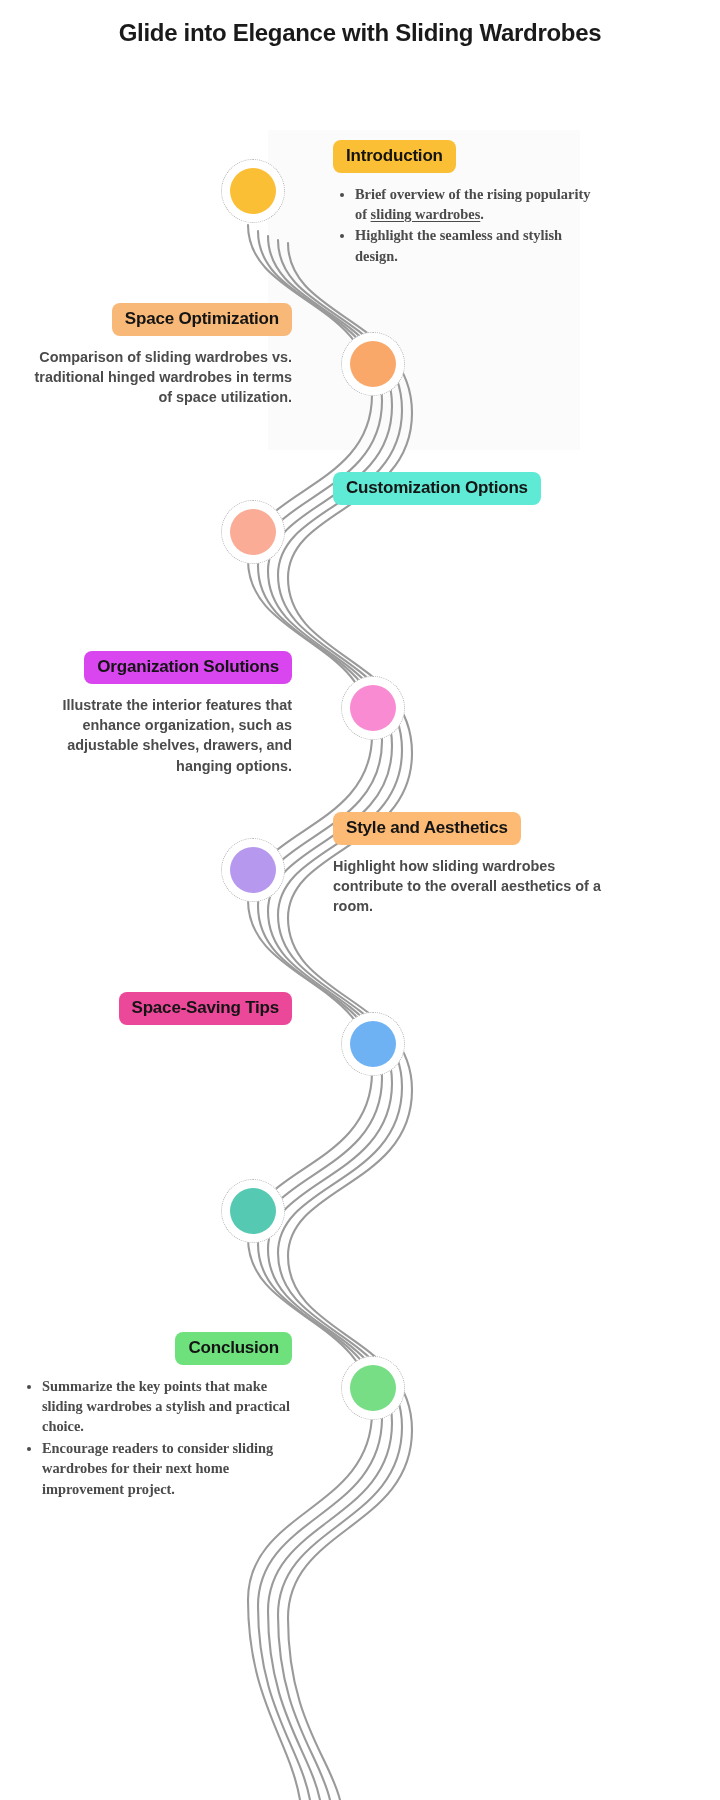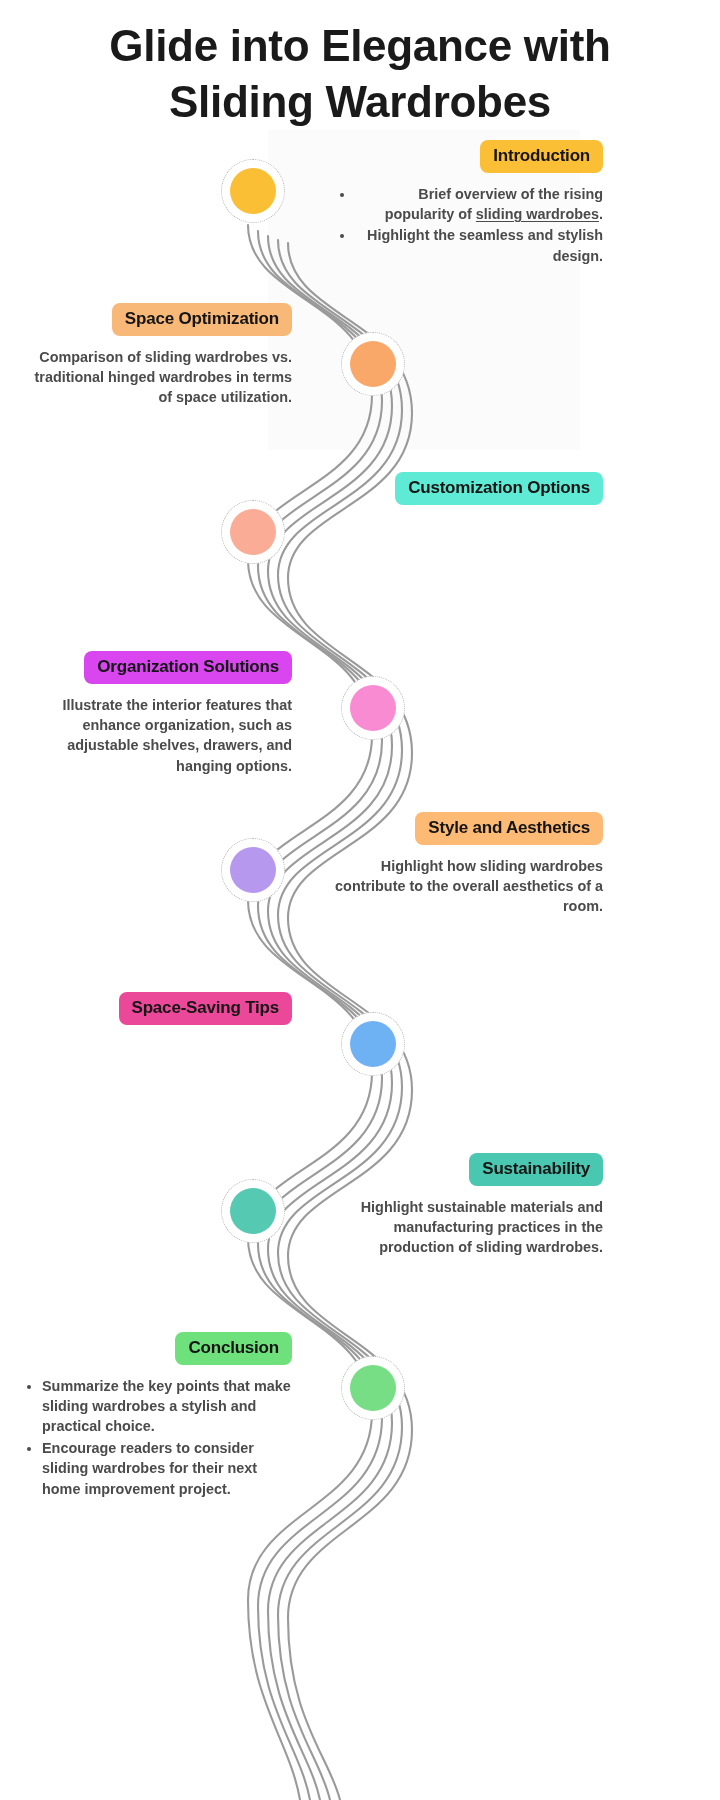--- a/index.html
+++ b/index.html
@@ -19,21 +19,21 @@
     background: #ffffff;
   }
 
   
   #title {
     position: absolute;
     top: 18px;
     left: 50px;
     width: 620px;
     text-align: center;
-    font-size: 44px;
+    font-size: 24px;
     font-weight: 800;
     line-height: 1.28;
     letter-spacing: -0.3px;
     color: #1a1a1a;
   }
 
   
   #ribbon {
     position: absolute;
     top: 0; left: 0;
@@ -93,24 +93,25 @@
     margin-top: 11px;
     font-size: 14.4px;
     line-height: 1.42;
     color: #4b4b4b;
     font-weight: 600;
   }
 
   .body-text ul {
     list-style: disc;
     padding-left: 22px;
+    font-family: Liberation Serif, serif;
   }
   .body-text li { margin-bottom: 1px; }
 
-  .sec-right { text-align: right; }
+  .sec-right { text-align: left; }
   .sec-left  { text-align: right; }
   .sec-left .body-text ul { padding-left: 0; padding-right: 0; list-style: none; }
   .sec-left .body-text ul li {
     position: relative;
     padding-left: 0;
   }
   .sec-left .body-text ul.bulleted { list-style: disc; padding-left: 22px; text-align: left; }
 
   .u { text-decoration: underline; text-underline-offset: 2px; }
 </style>
@@ -184,24 +185,20 @@
 
   <div class="section sec-right" style="top:812px;left:333px;width:270px;">
     <span class="badge" style="background:#fdba74;">Style and Aesthetics</span>
     <div class="body-text">Highlight how sliding wardrobes contribute to the overall aesthetics of a room.</div>
   </div>
 
   <div class="section sec-left" style="top:992px;left:30px;width:262px;">
     <span class="badge" style="background:#ec4899;">Space-Saving Tips</span>
   </div>
 
-  <div class="section sec-right" style="top:1153px;left:333px;width:270px;">
-    <span class="badge" style="background:#4AC7B0;">Sustainability</span>
-    <div class="body-text">Highlight sustainable materials and manufacturing practices in the production of sliding wardrobes.</div>
-  </div>
 
   <div class="section sec-left" style="top:1332px;left:20px;width:272px;">
     <span class="badge" style="background:#6EE07C;">Conclusion</span>
     <div class="body-text">
       <ul class="bulleted">
         <li>Summarize the key points that make sliding wardrobes a stylish and practical choice.</li>
         <li>Encourage readers to consider sliding wardrobes for their next home improvement project.</li>
       </ul>
     </div>
   </div>

